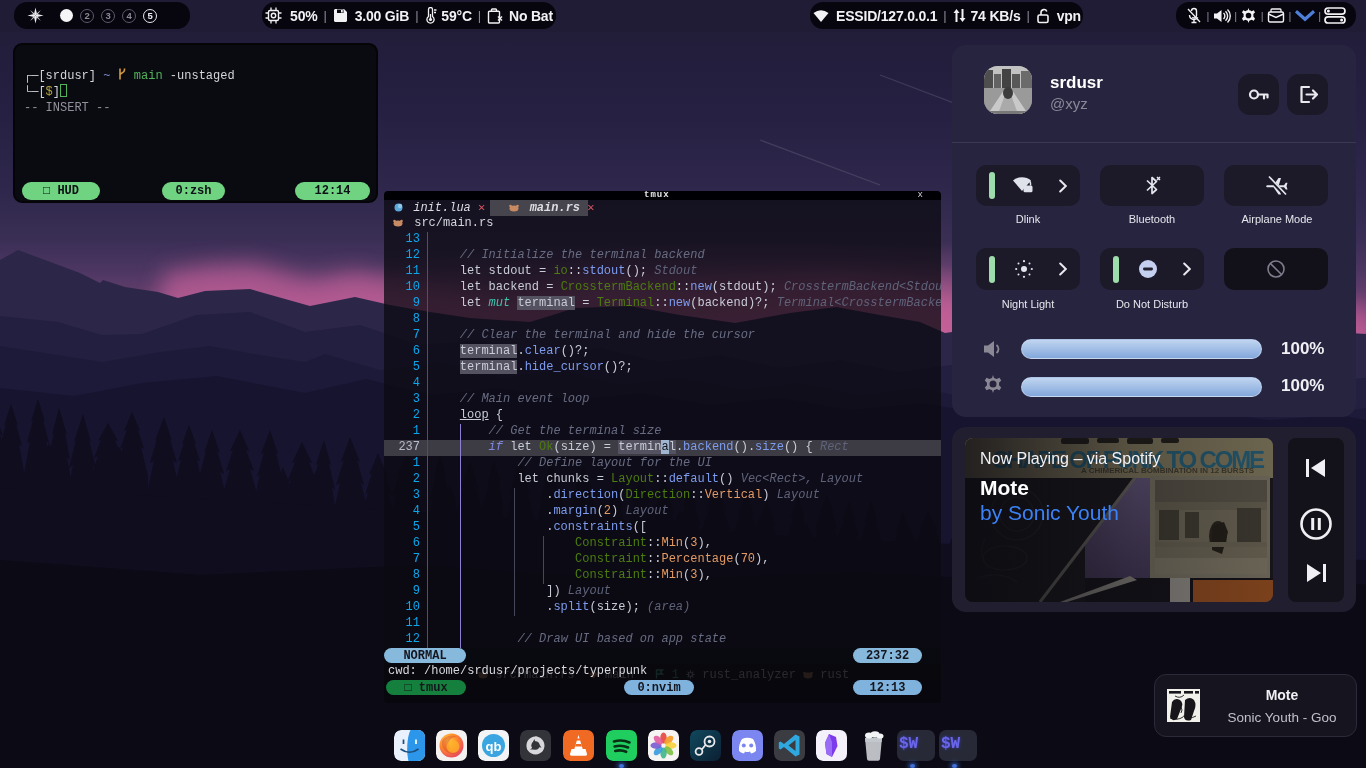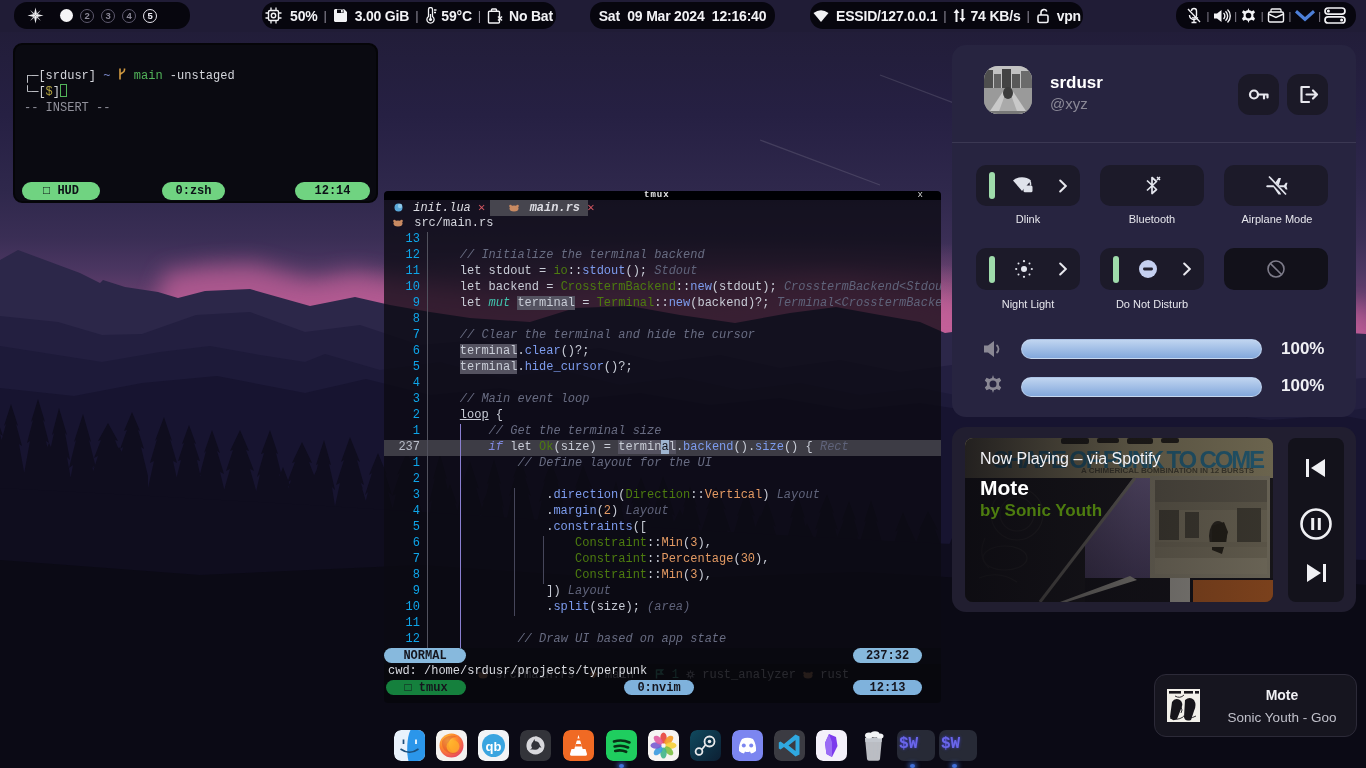--- a/index.html
+++ b/index.html
@@ -147,21 +147,20 @@
   <svg width="16" height="16" viewBox="0 0 16 16" fill="none" stroke="#f2f2f5" stroke-width="1.4">
    <path d="M4.5,3 V1.8 a0.8,0.8 0 0 1 0.8,-0.8 h3.4 a0.8,0.8 0 0 1 0.8,0.8 V3"></path>
    <path d="M2.5,3.2 h9 a1,1 0 0 1 1,1 V14 a1,1 0 0 1 -1,1 h-9 a1,1 0 0 1 -1,-1 V4.2 a1,1 0 0 1 1,-1"></path>
    <g stroke-width="1.5">
           <line x1="11" y1="8.5" x2="15" y2="12.5"></line>
           <line x1="15" y1="8.5" x2="11" y2="12.5"></line>
         </g>
   </svg>
   <span style="margin-left:6px;">No Bat</span>
  </div>
- <div class="pill" style="left:590px; width:185px; justify-content:center;">Sat&nbsp; 09 Mar 2024&nbsp; 12:16:40</div>
  <div class="pill" style="left:810px; width:273px; justify-content:center;">
   <svg width="18" height="15" viewBox="0 0 18 15" fill="#f2f2f5">
         <path d="M9,14 L1.5,5 Q9,-0.5 16.5,5 Z"></path>
       </svg>
   <span style="margin-left:6px;">ESSID/127.0.0.1</span>
       <span class="sep">|</span>
   <svg width="13" height="15" viewBox="0 0 13 15" fill="#f2f2f5">
         <path d="M3.5,1 L6.5,5 H4.5 V14 H2.5 V5 H0.5 Z"></path>
         <path d="M9.5,14 L6.5,10 H8.5 V1 H10.5 V10 H12.5 Z"></path>
       </svg>
@@ -267,26 +266,26 @@
  <div class="trow" style="top:121px;"><span class="ln">8</span></div>
  <div class="trow" style="top:137px;"><span class="ln">7</span><span class="code">    <span class="cm">// Clear the terminal and hide the cursor</span></span></div>
  <div class="trow" style="top:153px;"><span class="ln">6</span><span class="code">    <span class="hl">terminal</span>.<span class="bl">clear</span>()?;</span></div>
  <div class="trow" style="top:169px;"><span class="ln">5</span><span class="code">    <span class="hl">terminal</span>.<span class="bl">hide_cursor</span>()?;</span></div>
  <div class="trow" style="top:185px;"><span class="ln">4</span></div>
  <div class="trow" style="top:201px;"><span class="ln">3</span><span class="code">    <span class="cm">// Main event loop</span></span></div>
  <div class="trow" style="top:217px;"><span class="ln">2</span><span class="code">    <span style="text-decoration:underline;">loop</span> {</span></div>
  <div class="trow" style="top:233px;"><span class="ln">1</span><span class="code">        <span class="cm">// Get the terminal size</span></span></div>
  <div class="trow" style="top:249px;"><span class="ln" style="color:#b8bcc8;">237</span><span class="code">        <span class="kw">if</span> let <span class="tl">Ok</span>(size) = <span class="hl">termin</span><span style="background:#9fb5d0;color:#15151d;">a</span><span class="hl">l</span>.<span class="bl">backend</span>().<span class="bl">size</span>() { <span class="hint">Rect</span></span></div>
  <div class="trow" style="top:265px;"><span class="ln">1</span><span class="code">            <span class="cm">// Define layout for the UI</span></span></div>
- <div class="trow" style="top:281px;"><span class="ln">2</span></div>
+ <div class="trow" style="top:281px;"><span class="ln">2</span><span class="code">            let chunks = <span class="tl">Layout</span>::<span class="bl">default</span>() <span class="hint">Vec&lt;Rect&gt;, Layout</span></span></div>
  <div class="trow" style="top:297px;"><span class="ln">3</span><span class="code">                .<span class="bl">direction</span>(<span class="tl">Direction</span>::<span class="or">Vertical</span>) <span class="hint">Layout</span></span></div>
  <div class="trow" style="top:313px;"><span class="ln">4</span><span class="code">                .<span class="bl">margin</span>(<span class="or">2</span>) <span class="hint">Layout</span></span></div>
  <div class="trow" style="top:329px;"><span class="ln">5</span><span class="code">                .<span class="bl">constraints</span>([</span></div>
  <div class="trow" style="top:345px;"><span class="ln">6</span><span class="code">                    <span class="tl">Constraint</span>::<span class="or">Min</span>(<span class="or">3</span>),</span></div>
- <div class="trow" style="top:361px;"><span class="ln">7</span><span class="code">                    <span class="tl">Constraint</span>::<span class="or">Percentage</span>(<span class="or">30</span>),</span></div>
+ <div class="trow" style="top:361px;"><span class="ln">7</span><span class="code">                    <span class="tl">Constraint</span>::<span class="or">Percentage</span>(<span class="or">70</span>),</span></div>
  <div class="trow" style="top:377px;"><span class="ln">8</span><span class="code">                    <span class="tl">Constraint</span>::<span class="or">Min</span>(<span class="or">3</span>),</span></div>
  <div class="trow" style="top:393px;"><span class="ln">9</span><span class="code">                ]) <span class="hint">Layout</span></span></div>
  <div class="trow" style="top:409px;"><span class="ln">10</span><span class="code">                .<span class="bl">split</span>(size); <span class="hint">(area)</span></span></div>
  <div class="trow" style="top:425px;"><span class="ln">11</span></div>
  <div class="trow" style="top:441px;"><span class="ln">12</span><span class="code">            <span class="cm">// Draw UI based on app state</span></span></div>
 
  <div class="abs" style="left:0;top:457px;width:557px;height:16px;background:rgba(10,10,16,0.92);"></div>
  <div class="spill" style="left:0;top:457px;width:82px;">NORMAL</div>
  <div class="abs" style="left:94px;top:477px;height:16px;color:#dcdee6;white-space:pre;"><svg width="10" height="8" viewBox="0 0 10 8" style="vertical-align:-1px;">
         <ellipse cx="5" cy="4.5" rx="4.5" ry="3" fill="#c88a62"></ellipse>
@@ -490,21 +489,21 @@
           <path d="M20,100 q-8,18 4,30"></path>
    </g>
    <rect x="120" y="140" width="188" height="24" fill="#17151a"></rect>
    <rect x="205" y="140" width="20" height="24" fill="#c5c1b4"></rect>
    <rect x="228" y="142" width="80" height="22" fill="#c56524"></rect>
    <path d="M95,164 L165,138 L172,142 L102,164 Z" fill="#b5b1a5"></path>
    <rect width="308" height="164" fill="url(#artov)"></rect>
   </svg>
   <div class="abs" style="left:15px;top:12px;color:#f2f2f6;font-size:16px;">Now Playing – via Spotify</div>
   <div class="abs" style="left:15px;top:38px;color:#fff;font-size:21px;font-weight:bold;">Mote</div>
-  <div class="abs" style="left:15px;top:63px;color:#4d7c0f;font-size:17px;font-weight:bold;">by Sonic Youth</div>
+  <div class="abs" style="left:15px;top:63px;color:#3b82f6;font-size:21px;">by Sonic Youth</div>
  </div>
  <div id="mctrl">
   <svg class="abs" style="left:17px;top:21px;" width="22" height="18" viewBox="0 0 22 18" fill="#f0f0f4">
         <rect x="1" y="0" width="3" height="18"></rect>
         <polygon points="20,0 20,18 6,9"></polygon>
       </svg>
   <svg class="abs" style="left:11px;top:69px;" width="34" height="34" viewBox="0 0 34 34" fill="none">
         <circle cx="17" cy="17" r="14.5" stroke="#f0f0f4" stroke-width="2.6"></circle>
         <rect x="12.2" y="11" width="3" height="12" fill="#f0f0f4"></rect>
         <rect x="18.8" y="11" width="3" height="12" fill="#f0f0f4"></rect>

